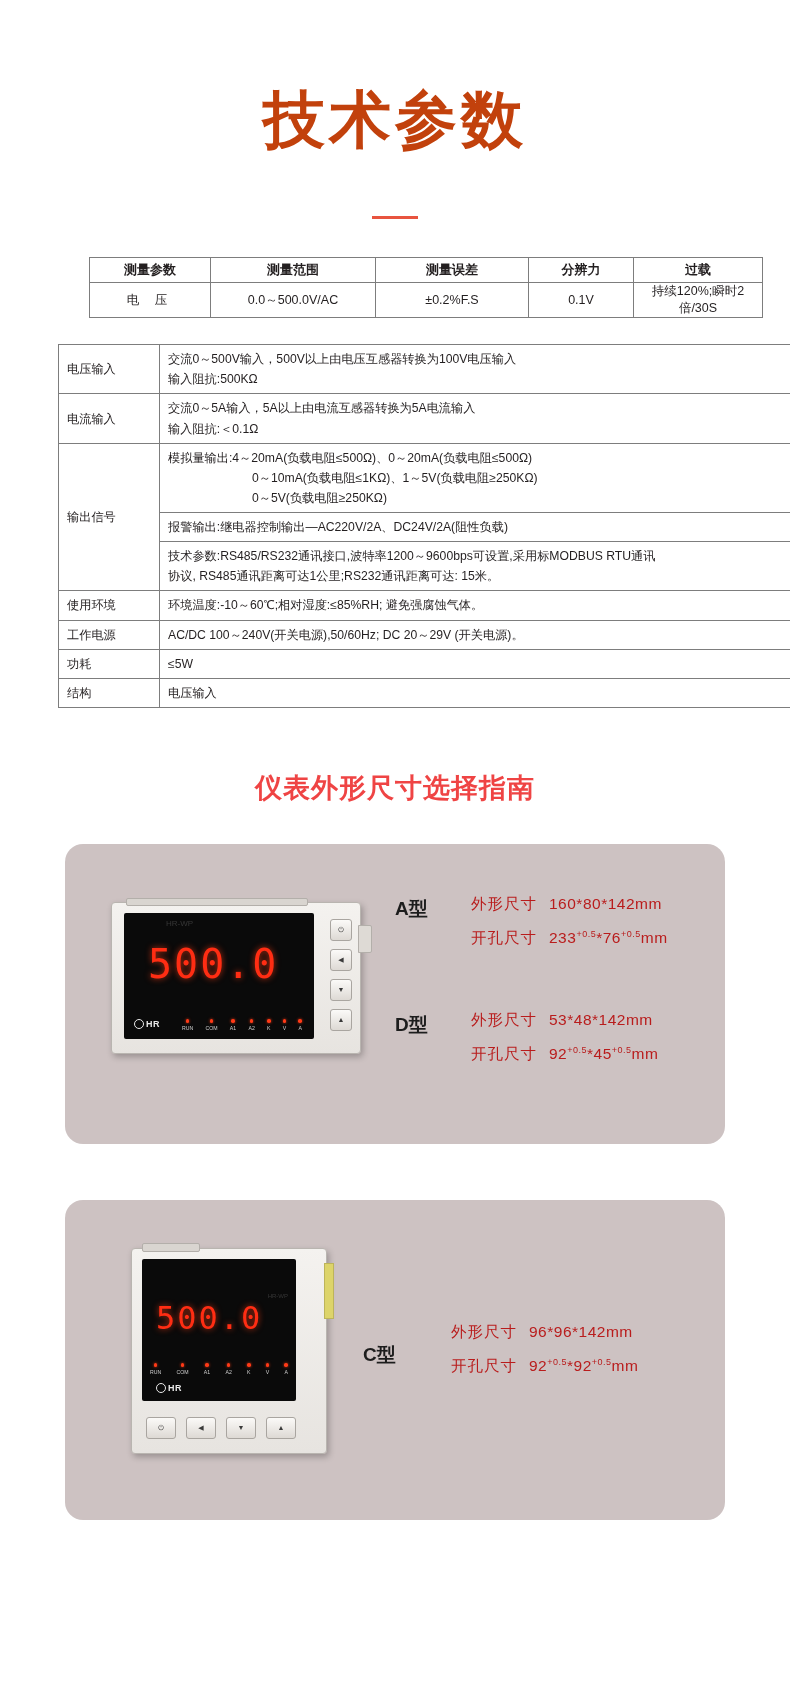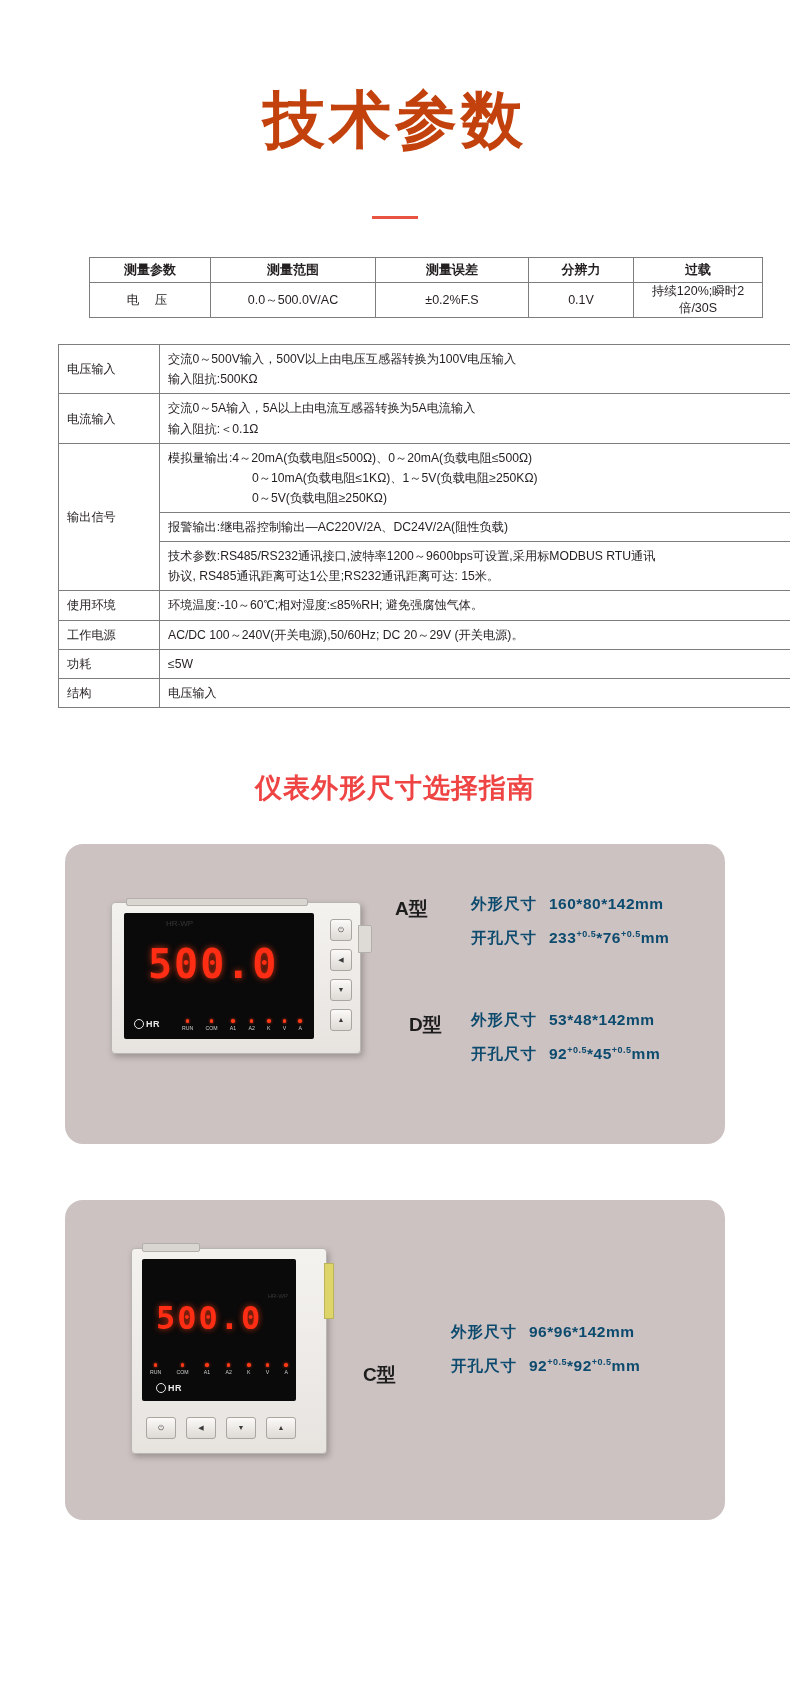--- a/index.html
+++ b/index.html
@@ -108,22 +108,22 @@
     border-radius: 18px;
     position: relative;
     box-sizing: border-box;
   }
   .panel-a { height: 300px; }
   .panel-c { height: 320px; margin-top: 56px; }
 
   .dims {
     position: absolute;
     font-size: 15.5px;
-    font-weight: bold;
-    color: #0c4a6e;
+    font-weight: normal;
+    color: #b91c1c;
     white-space: nowrap;
   }
   .dims .k { letter-spacing: 1px; }
   .dims .v { margin-left: 12px; letter-spacing: 0.5px; }
   sup.sup { font-size: 9px; vertical-align: super; }
   .model {
     position: absolute;
     font-size: 19px;
     font-weight: bold;
     color: #1d1d1d;
@@ -138,21 +138,21 @@
     box-sizing: border-box;
   }
   .screen {
     position: absolute;
     background: #0a0a0a;
     box-sizing: border-box;
   }
   .digits {
     font-family: "DejaVu Sans Mono", monospace;
     color: #ff2d13;
-    font-weight: bold;
+    font-weight: normal;
     text-shadow: 0 0 6px rgba(255,60,20,0.75);
     letter-spacing: 2px;
   }
   .leds {
     position: absolute;
     display: flex;
     justify-content: space-between;
     align-items: center;
   }
   .led-item {
@@ -367,21 +367,21 @@
   </div>
 
   <div class="model" style="left:330px; top:52px;">A型</div>
   <div class="dims" style="left:406px; top:50px;">
     <span class="k">外形尺寸</span><span class="v">160*80*142mm</span>
   </div>
   <div class="dims" style="left:406px; top:84px;">
     <span class="k">开孔尺寸</span><span class="v"><span>233</span><sup class="sup">+0.5</sup><span>*76</span><sup class="sup">+0.5</sup><span>mm</span></span>
   </div>
 
-  <div class="model" style="left:344px; top:168px;">D型</div>
+  <div class="model" style="left:330px; top:168px;">D型</div>
   <div class="dims" style="left:406px; top:166px;">
     <span class="k">外形尺寸</span><span class="v">53*48*142mm</span>
   </div>
   <div class="dims" style="left:406px; top:200px;">
     <span class="k">开孔尺寸</span><span class="v"><span>92</span><sup class="sup">+0.5</sup><span>*45</span><sup class="sup">+0.5</sup><span>mm</span></span>
   </div>
 </div>
 
 <div class="panel panel-c">
 
@@ -429,20 +429,20 @@
     </div>
 
     <div class="keys-h" style="left:14px; bottom:14px; width:150px; height:22px;">
       <div class="key" style="width:28px;height:20px;">⏻</div>
       <div class="key" style="width:28px;height:20px;">◀</div>
       <div class="key" style="width:28px;height:20px;">▼</div>
       <div class="key" style="width:28px;height:20px;">▲</div>
     </div>
   </div>
 
-  <div class="model" style="left:298px; top:142px;margin-top:20px;">C型</div>
+  <div class="model" style="left:298px; top:142px;">C型</div>
   <div class="dims" style="left:386px; top:122px;">
     <span class="k">外形尺寸</span><span class="v">96*96*142mm</span>
   </div>
   <div class="dims" style="left:386px; top:156px;">
     <span class="k">开孔尺寸</span><span class="v"><span>92</span><sup class="sup">+0.5</sup><span>*92</span><sup class="sup">+0.5</sup><span>mm</span></span>
   </div>
 </div>
 
 </body></html>

